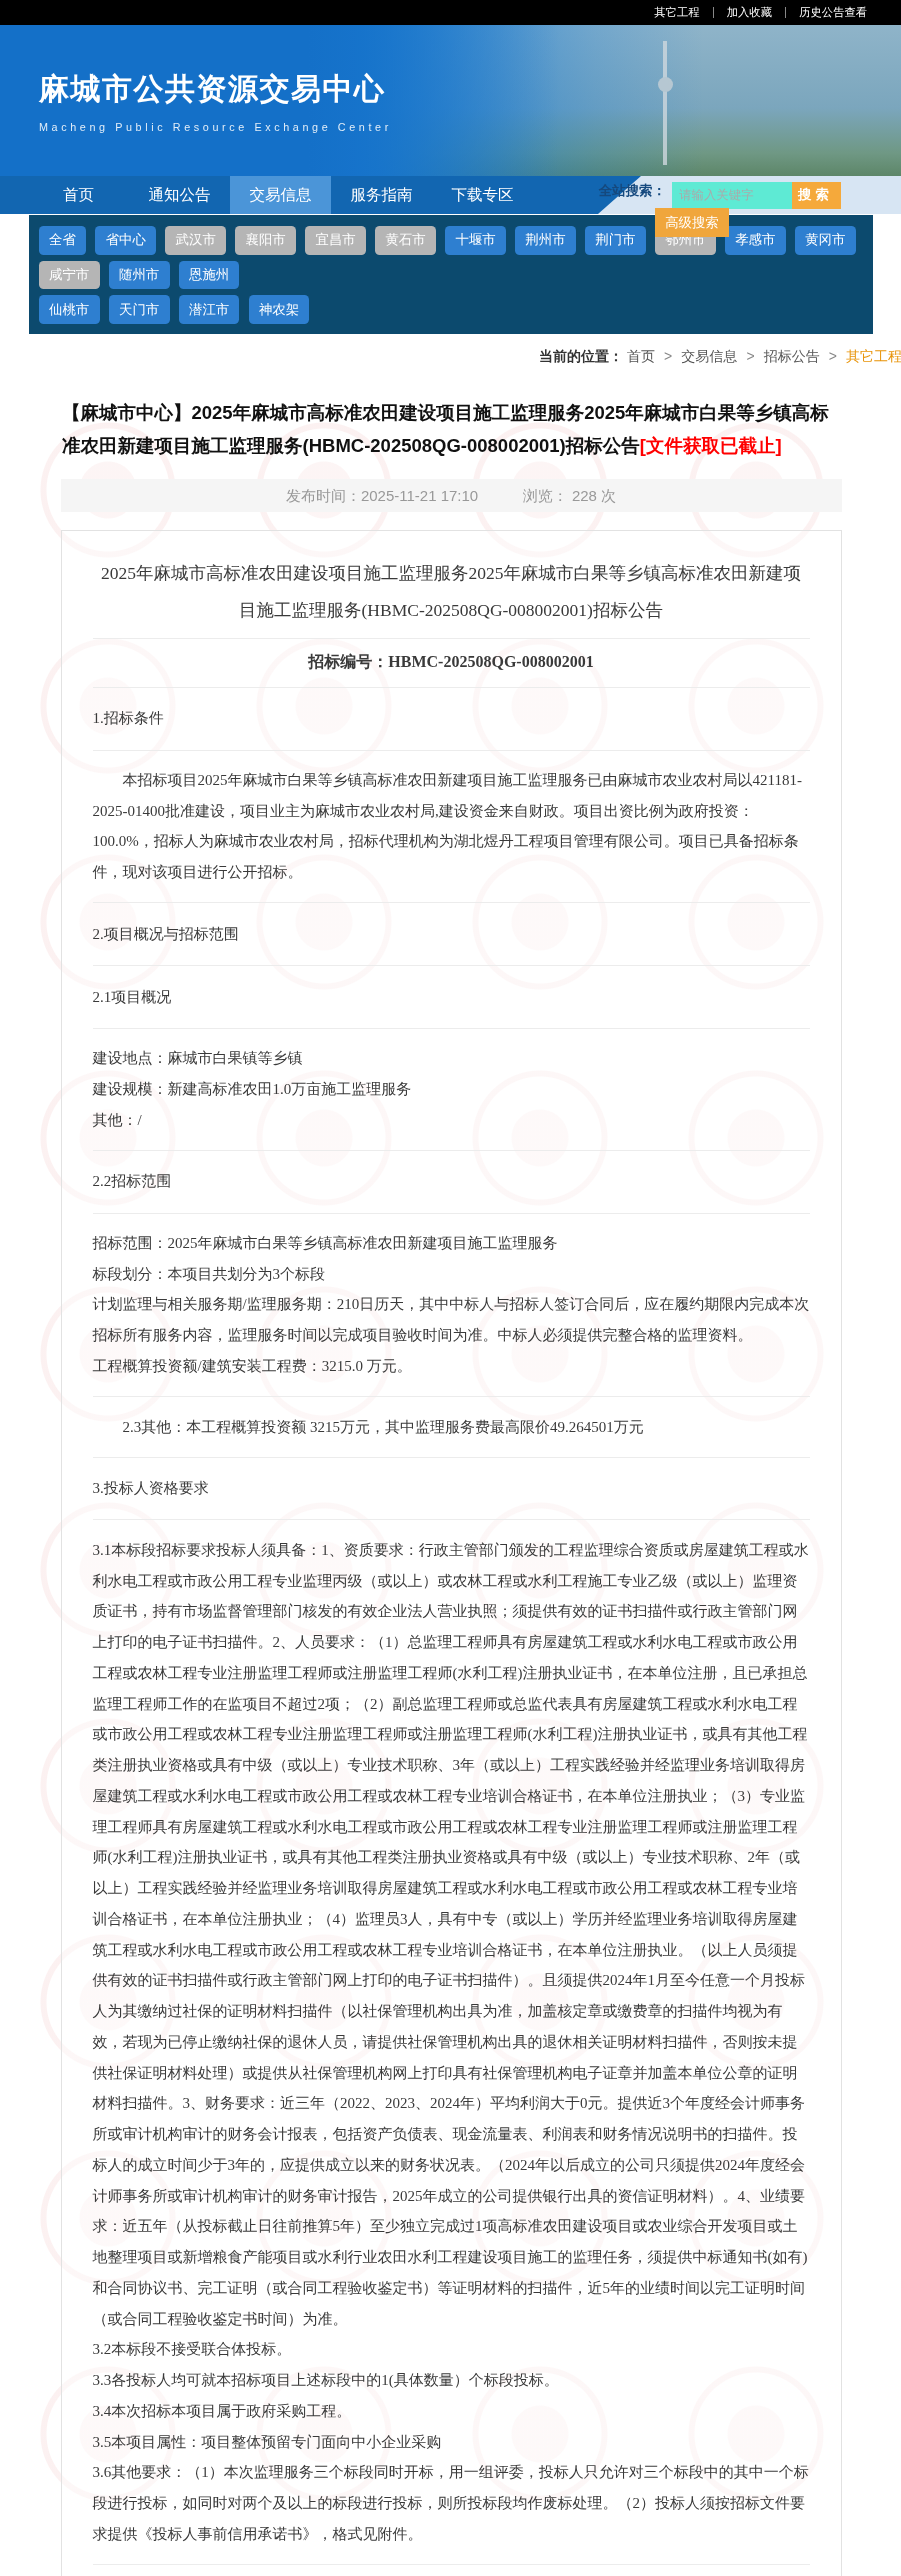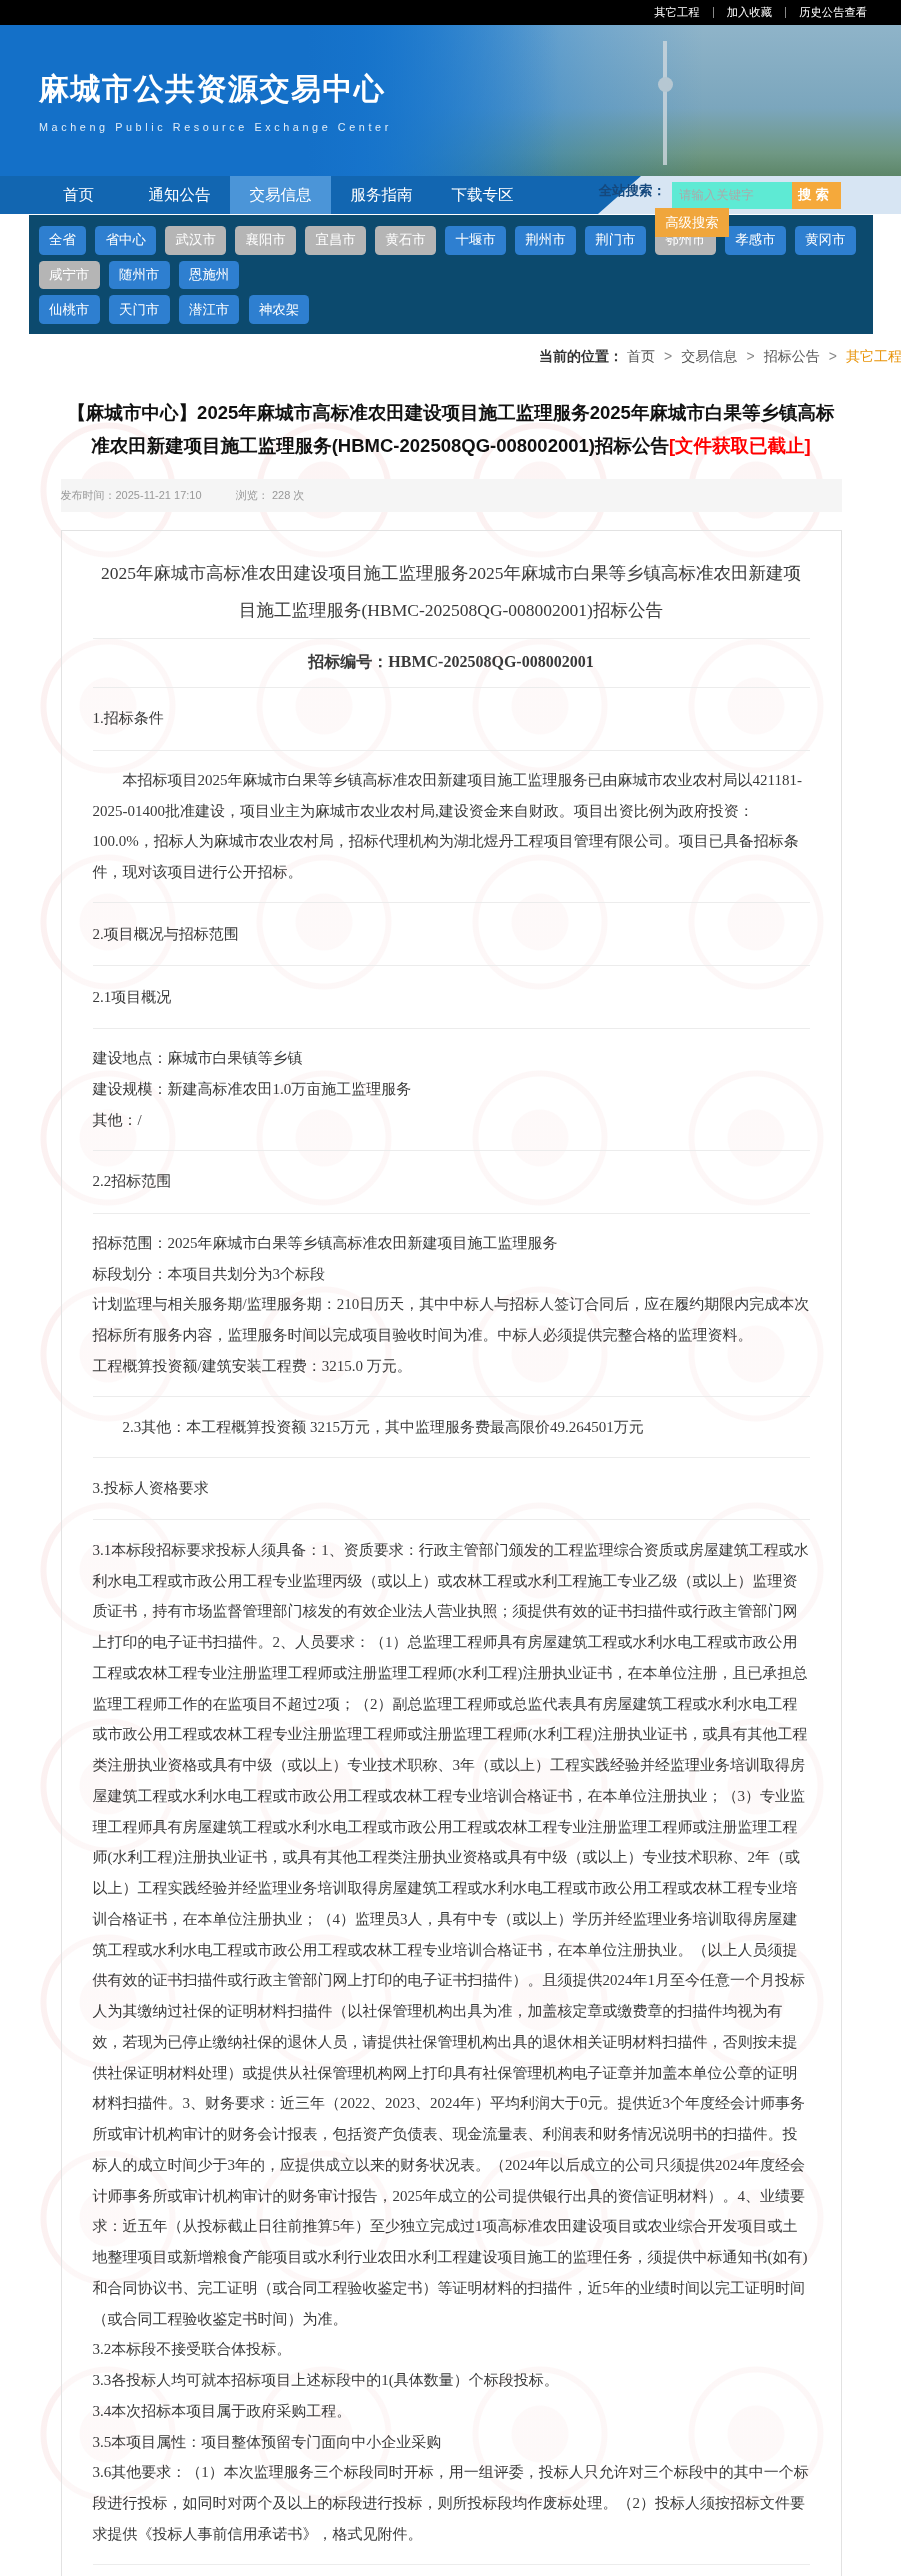--- a/index.html
+++ b/index.html
@@ -50,23 +50,23 @@
   .crumbs .sep{margin:0 5.2px;color:#888;}
   .crumbs .cur{color:#e8940a;}
 
   
   .wm{background-image:
       radial-gradient(circle at 108px 108px, rgba(210,60,60,0) 61px, rgba(210,60,60,.07) 62px, rgba(210,60,60,.07) 67px, rgba(210,60,60,0) 68px),
       radial-gradient(circle at 108px 108px, rgba(210,60,60,.05) 0 28px, rgba(210,60,60,0) 29px);
       background-size:216px 216px;}
 
   
-  .art-title{padding:15.5px 62px 3.1px 62px;text-align:center;font-size:18.5px;font-weight:bold;line-height:1.75;color:#111;}
+  .art-title{padding:15.5px 62px 3.1px 62px;font-size:18.5px;font-weight:bold;line-height:1.75;color:#111;}
   .art-title .red{color:#f00;}
-  .meta{width:781px;margin:13.4px auto 0 auto;background:#f5f5f5;height:33px;line-height:33px;color:#999;font-size:11px;}
+  .meta{width:781px;margin:13.4px auto 0 auto;background:#f5f5f5;height:33px;line-height:33px;text-align:center;color:#999;font-size:15px;}
   .meta b{font-weight:normal;margin:0 3.1px;}
 
   
   .card{width:781px;margin:18.5px auto 0 auto;border:0.5px solid #e2e2e2;background:rgba(255,255,255,.45);box-sizing:border-box;padding:24px 31px 20.6px 31px;font-family:"Liberation Serif","DejaVu Serif",serif;font-size:15px;color:#3a3a3a;}
   .n-title{text-align:center;font-size:17.5px;line-height:2.1;padding-bottom:9.3px;}
   .n-code{text-align:center;font-size:16px;font-weight:bold;padding:13.4px 0;border-top:0.5px solid #ececec;}
   .sec{border-top:0.5px solid #ececec;padding:14.4px 0;line-height:2.05;}
   .sec.h{padding:15.5px 0;}
   .p-ind{text-indent:2em;}
   .sec p{margin:0;}

